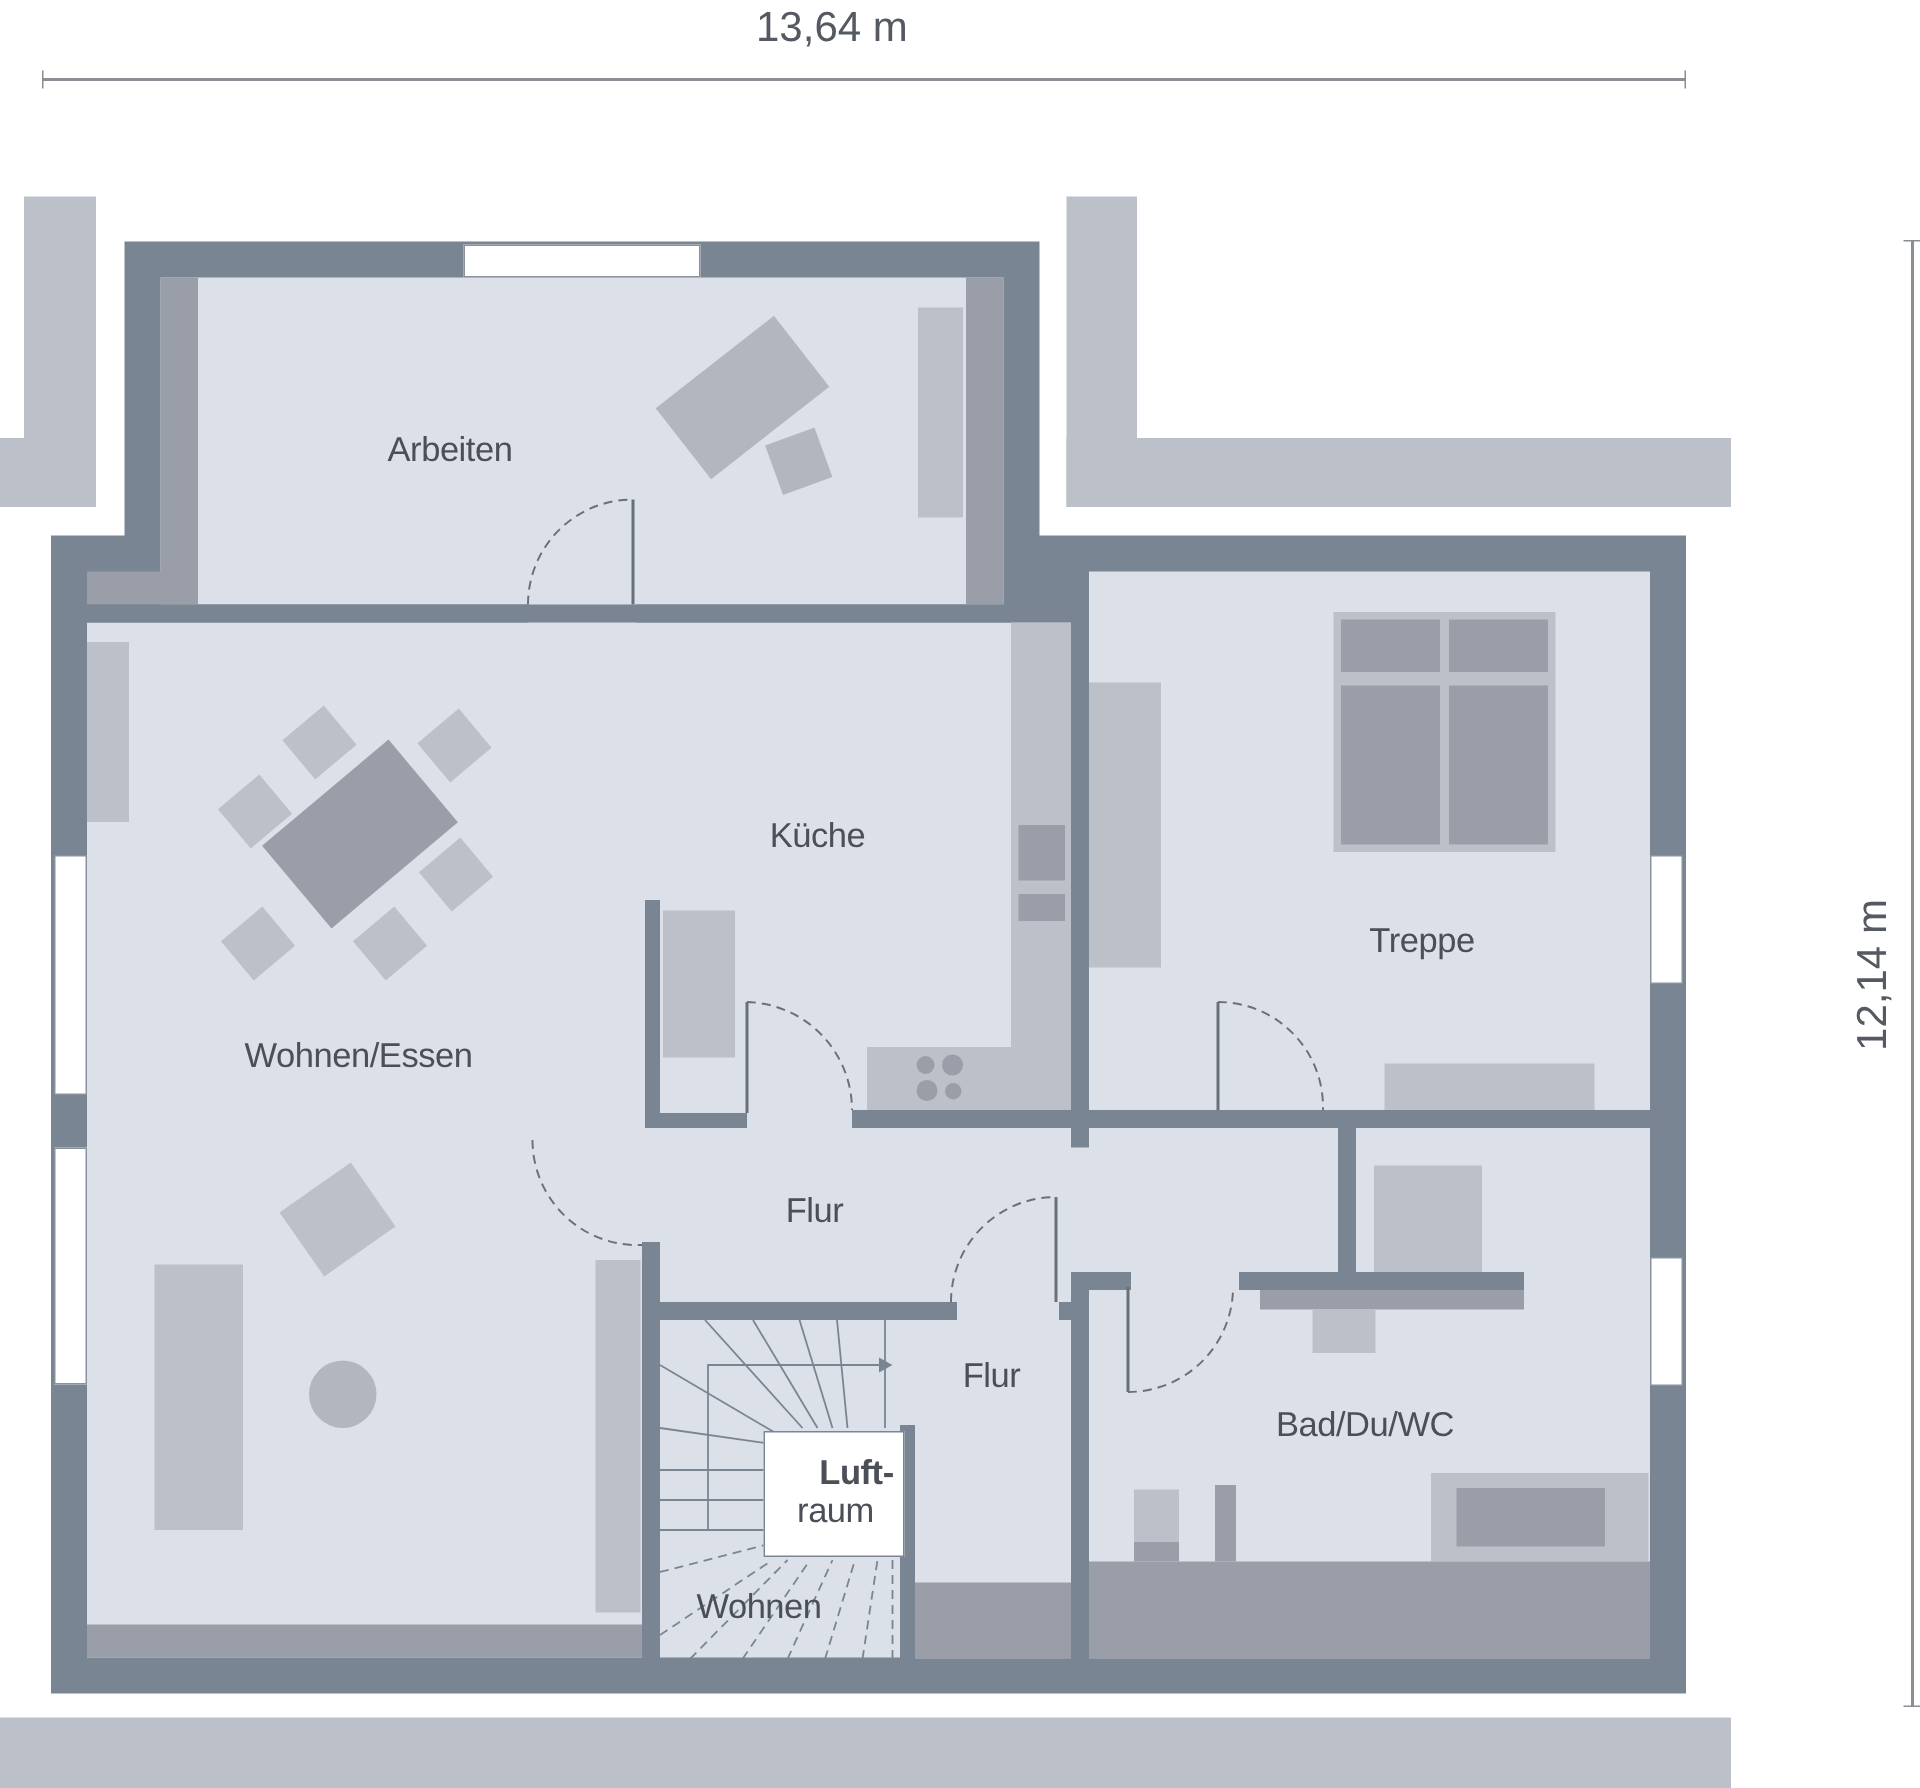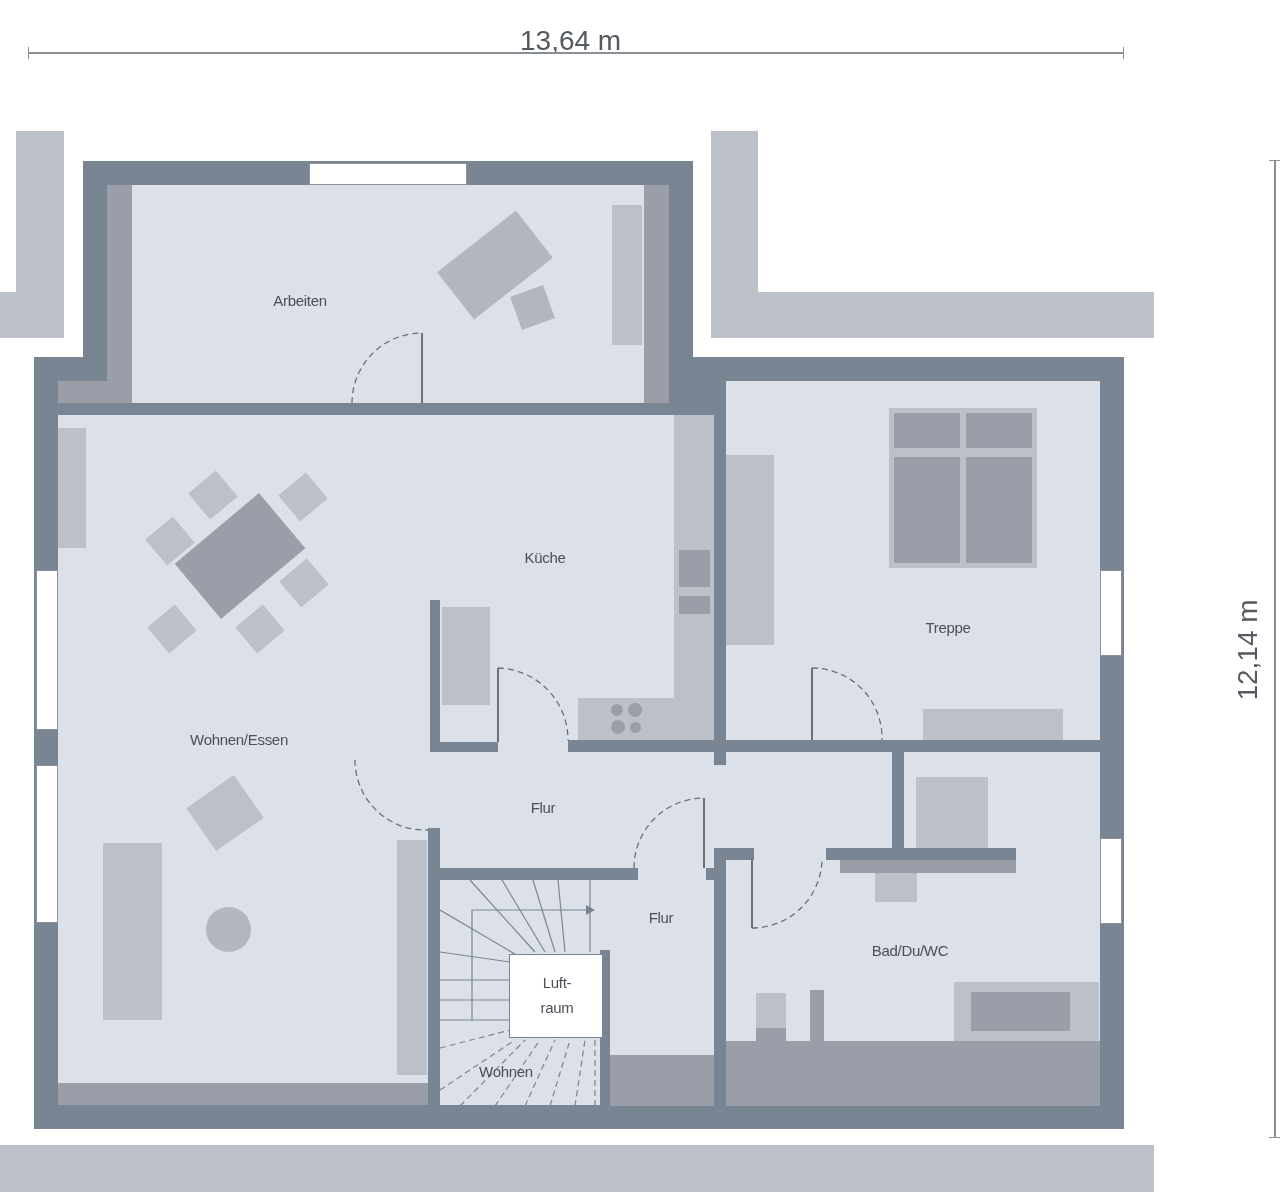--- a/index.html
+++ b/index.html
@@ -3,28 +3,28 @@
 <meta charset="utf-8">
 <style>
   html,body{margin:0;padding:0;background:#ffffff;}
   body{width:1280px;height:1192px;position:relative;overflow:hidden;font-family:"Liberation Sans",sans-serif;}
   .abs{position:absolute;}
   .wall{position:absolute;background:#7a8594;}
   .floor{position:absolute;background:#dce0e8;}
   .ext{position:absolute;background:#bcc0c8;}
   .furn{position:absolute;background:#bcc0c8;}
   .furn-dark{position:absolute;background:#9a9ea8;}
-  .label{position:absolute;color:#4a4f58;font-size:15px;white-space:nowrap;transform:translate(-50%,-50%);letter-spacing:-0.3px;}
+  .label{position:absolute;color:#4a4f58;font-size:23px;white-space:nowrap;transform:translate(-50%,-50%);letter-spacing:-0.3px;}
   .dim-text{position:absolute;color:#555a62;font-size:28px;white-space:nowrap;}
   .win{position:absolute;background:#ffffff;border:1px solid #8a929e;box-sizing:border-box;}
 </style>
 </head>
 <body>
 
-<div class="dim-text" style="left:520px;top:2px;margin-top:23px;">13,64 m</div>
+<div class="dim-text" style="left:504px;top:2px;">13,64 m</div>
 <div class="abs" style="left:28px;top:52px;width:1096px;height:2px;background:#8a8f96;"></div>
 <div class="abs" style="left:28px;top:47px;width:1px;height:12px;background:#8a8f96;"></div>
 <div class="abs" style="left:1123px;top:47px;width:1px;height:12px;background:#8a8f96;"></div>
 
 <div class="abs" style="left:1274px;top:160px;width:2px;height:978px;background:#8a8f96;"></div>
 <div class="abs" style="left:1269px;top:160px;width:12px;height:1px;background:#8a8f96;"></div>
 <div class="abs" style="left:1269px;top:1137px;width:12px;height:1px;background:#8a8f96;"></div>
 <div class="dim-text" style="left:1248px;top:650px;transform:translate(-50%,-50%) rotate(-90deg);">12,14 m</div>
 
 <div class="ext" style="left:16px;top:131px;width:48px;height:207px;"></div>
@@ -159,20 +159,20 @@
     <line x1="422" y1="333" x2="422" y2="403"></line>
     <line x1="498" y1="668" x2="498" y2="742"></line>
     <line x1="812" y1="668" x2="812" y2="740"></line>
     <line x1="704" y1="798" x2="704" y2="868"></line>
     <line x1="752" y1="858" x2="752" y2="928"></line>
   </g>
 </svg>
 
 <div class="label" style="left:300px;top:300px;">Arbeiten</div>
 <div class="label" style="left:545px;top:557px;">Küche</div>
-<div class="label" style="left:239px;top:739px;">Wohnen/Essen</div>
+<div class="label" style="left:239px;top:704px;">Wohnen/Essen</div>
 <div class="label" style="left:948px;top:627px;">Treppe</div>
 <div class="label" style="left:543px;top:807px;">Flur</div>
 <div class="label" style="left:661px;top:917px;">Flur</div>
 <div class="label" style="left:910px;top:950px;">Bad/Du/WC</div>
-<div class="label" style="left:557px;top:982px;">Luft-</div>
+<div class="label" style="left:571px;top:982px;font-weight:bold;">Luft-</div>
 <div class="label" style="left:557px;top:1007px;">raum</div>
 <div class="label" style="left:506px;top:1071px;">Wohnen</div>
 
 </body></html>

